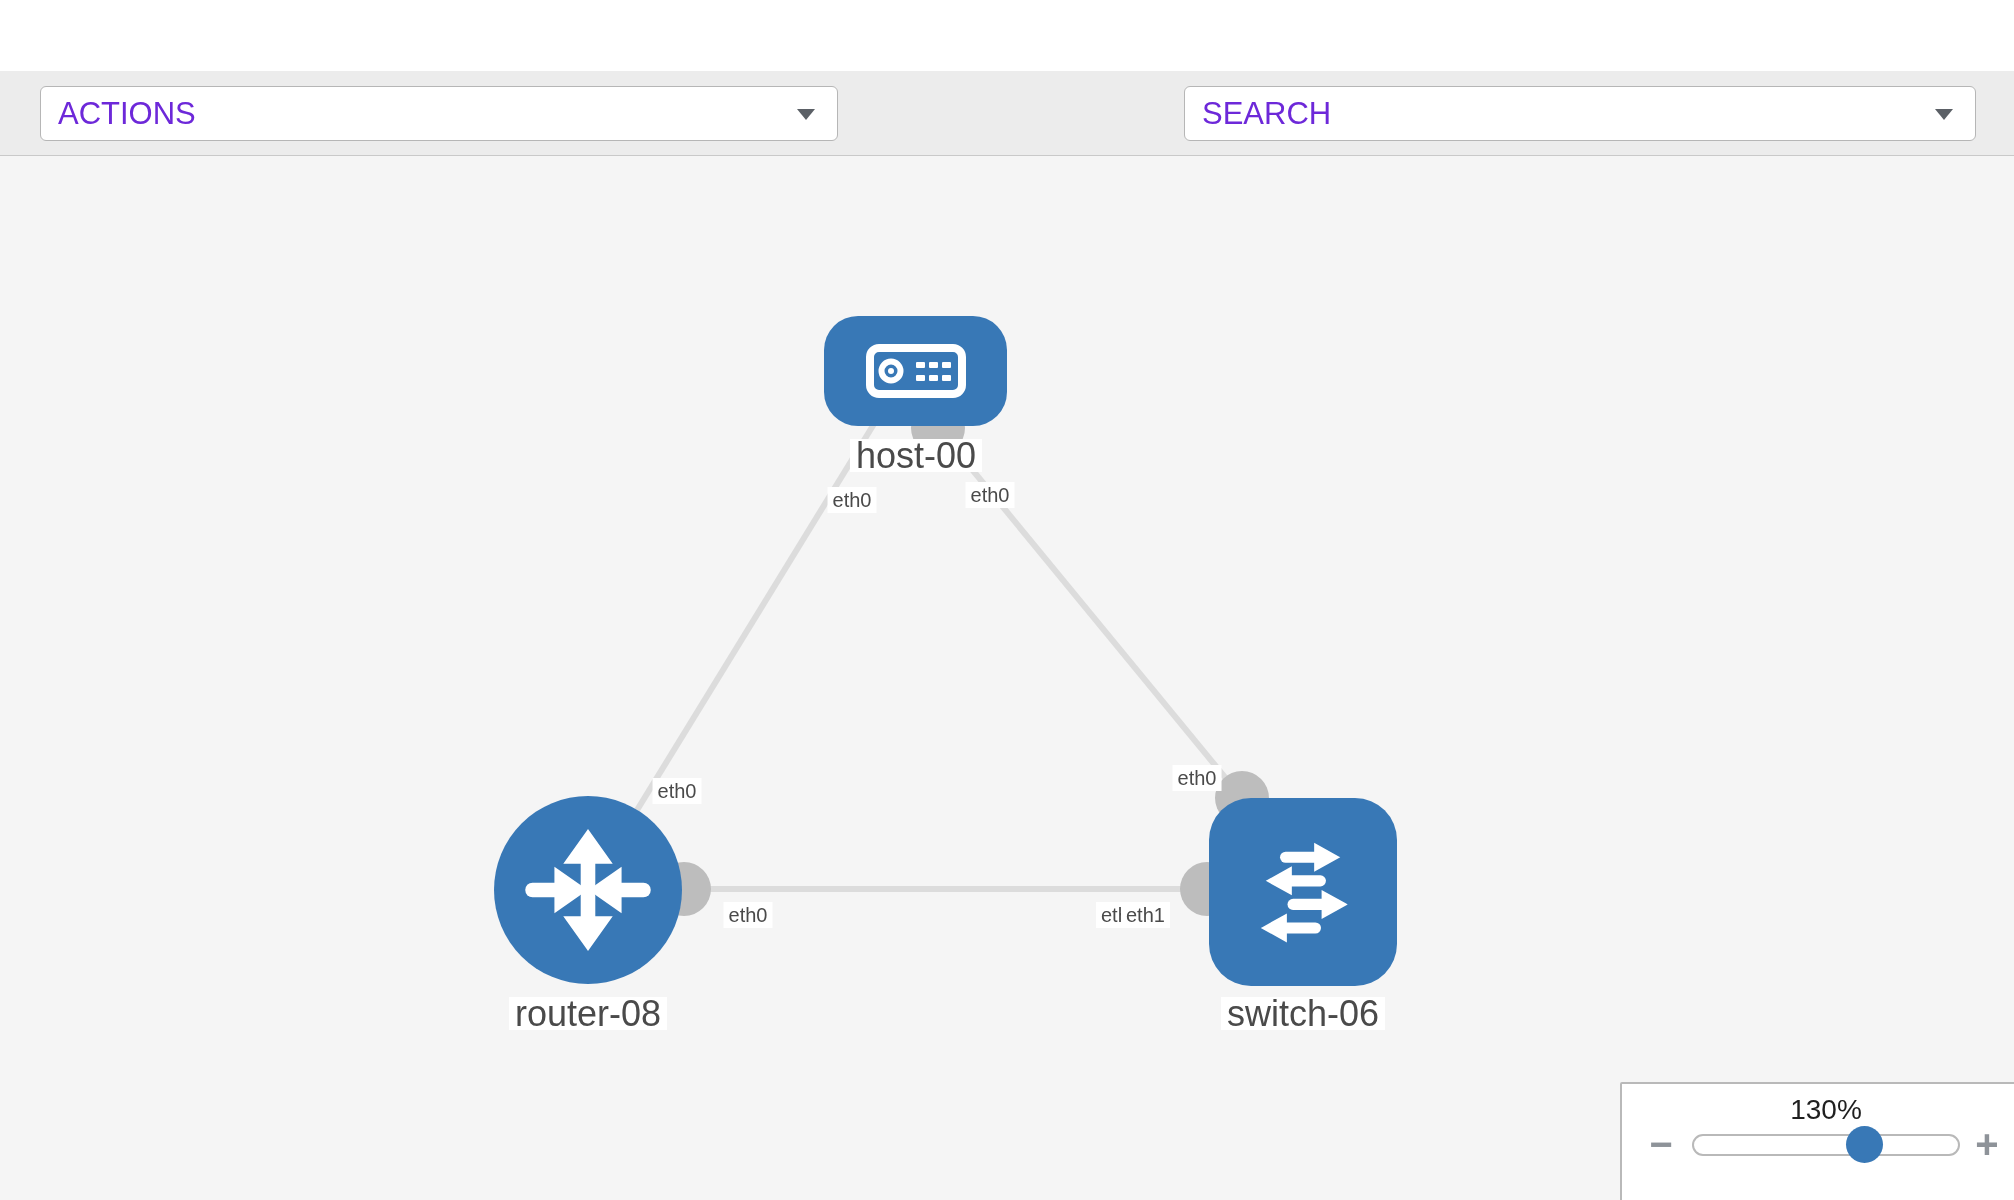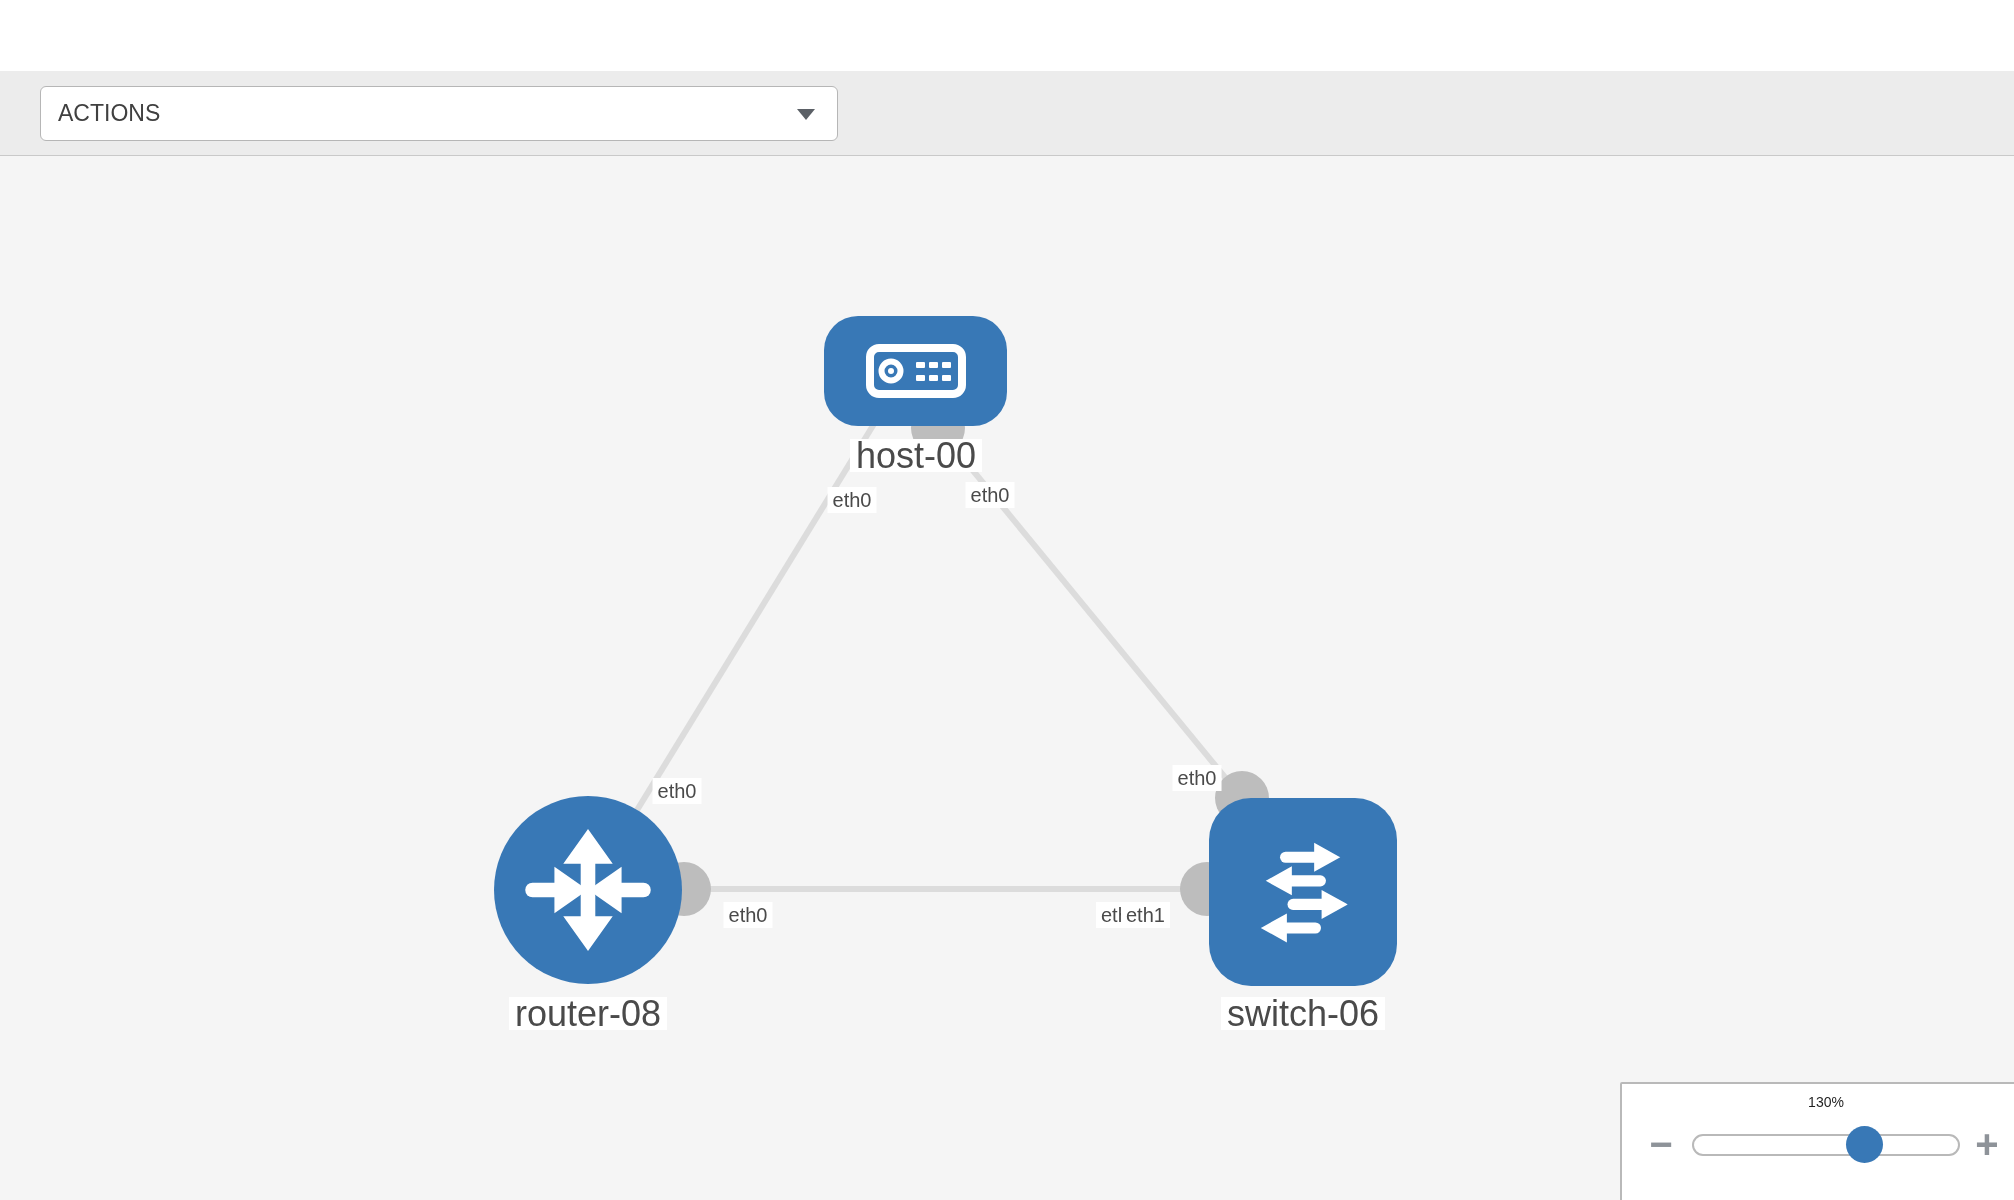--- a/index.html
+++ b/index.html
@@ -13,21 +13,21 @@
   .page-title { position:absolute; left:40px; top:0; line-height:70px;
                 font-size:27px; font-weight:700; color:#4d4d4d; letter-spacing:.2px; }
   .close-btn { position:absolute; right:34px; top:19px; width:32px; height:32px; cursor:pointer; }
 
   
   .toolbar { position:absolute; left:0; top:71px; width:2014px; height:85px;
              background:#ececec; border-bottom:1px solid #c9c9c9; }
   .select { position:absolute; top:15px; height:55px; background:#fff;
             border:1px solid #b6b6b6; border-radius:6px; cursor:pointer; }
   .select .sel-label { position:absolute; left:17px; top:0; line-height:53px;
-                       font-size:23px; color:#404040; }
+                       font-size:31px; color:#6d28d9; }
   .caret { position:absolute; right:22px; top:22px; width:0; height:0;
            border-left:9px solid transparent; border-right:9px solid transparent;
            border-top:11px solid #5b6066; }
   .select-actions { left:40px;  width:798px; }
   .select-search  { left:1184px; width:792px; }
   .tool-icon { position:absolute; top:95px; cursor:pointer; }
   .tool-icon.wrench { left:1046px; }
   .tool-icon.key    { left:1116px; }
 
   
@@ -56,21 +56,21 @@
   .chip-rh-router { left:677px;  top:591px; }
   .chip-hs-switch { left:1197px; top:578px; }
   .chip-rs-router { left:748px;  top:715px; }
   .chip-rs-under  { left:1096px; top:715px; }
   .chip-rs-over   { left:1121px; top:715px; z-index:4; }
 
   
   .zoom-panel { position:absolute; left:1620px; top:926px; width:396px; height:120px;
                 background:#fff; border:2px solid #b9b9b9; border-radius:2px; z-index:5; }
   .zoom-level { position:absolute; left:70px; top:10px; width:268px; text-align:center;
-                font-size:14px; color:#1f1f1f; }
+                font-size:28px; color:#1f1f1f; }
   .zoom-minus, .zoom-plus { position:absolute; top:40px; width:34px; text-align:center;
                 font-size:40px; font-weight:700; color:#8e9399; line-height:40px; cursor:pointer; }
   .zoom-minus { left:22px; }
   .zoom-plus  { left:348px; }
   .zoom-track { position:absolute; left:70px; top:50px; width:268px; height:22px;
                 background:#fff; border:2px solid #b9b9b9; border-radius:12px; cursor:pointer; }
   .zoom-thumb { position:absolute; left:152px; top:-10px; width:37px; height:37px;
                 border-radius:50%; background:#3878b6; cursor:grab; }
 </style>
 </head>
@@ -94,20 +94,24 @@
     </div>
     <div class="tool-icon key">
       <svg width="40" height="40" viewBox="0 0 36 36">
         <circle cx="10" cy="10" r="6.5" fill="none" stroke="#878d93" stroke-width="5"></circle>
         <path d="M15 15 L29 29" stroke="#878d93" stroke-width="5.5" stroke-linecap="round"></path>
         <path d="M23.5 23.5 L28.5 18.5" stroke="#878d93" stroke-width="5" stroke-linecap="round"></path>
         <path d="M29 29 L34 24" stroke="#878d93" stroke-width="5" stroke-linecap="round"></path>
       </svg>
     </div>
 
+    <div class="select select-search">
+      <span class="sel-label">SEARCH</span>
+      <span class="caret"></span>
+    </div>
   </div>
 
   <div class="canvas">
 
     <svg class="links-layer" width="2014" height="1044">
       <line x1="588" y1="734" x2="885" y2="250" stroke="#dcdcdc" stroke-width="6"></line>
       <line x1="938" y1="272" x2="1242" y2="642" stroke="#dcdcdc" stroke-width="6"></line>
       <line x1="684" y1="733" x2="1207" y2="733" stroke="#dcdcdc" stroke-width="6"></line>
       <circle cx="938" cy="272" r="27" fill="#bdbdbd"></circle>
       <circle cx="684" cy="733" r="27" fill="#bdbdbd"></circle>

